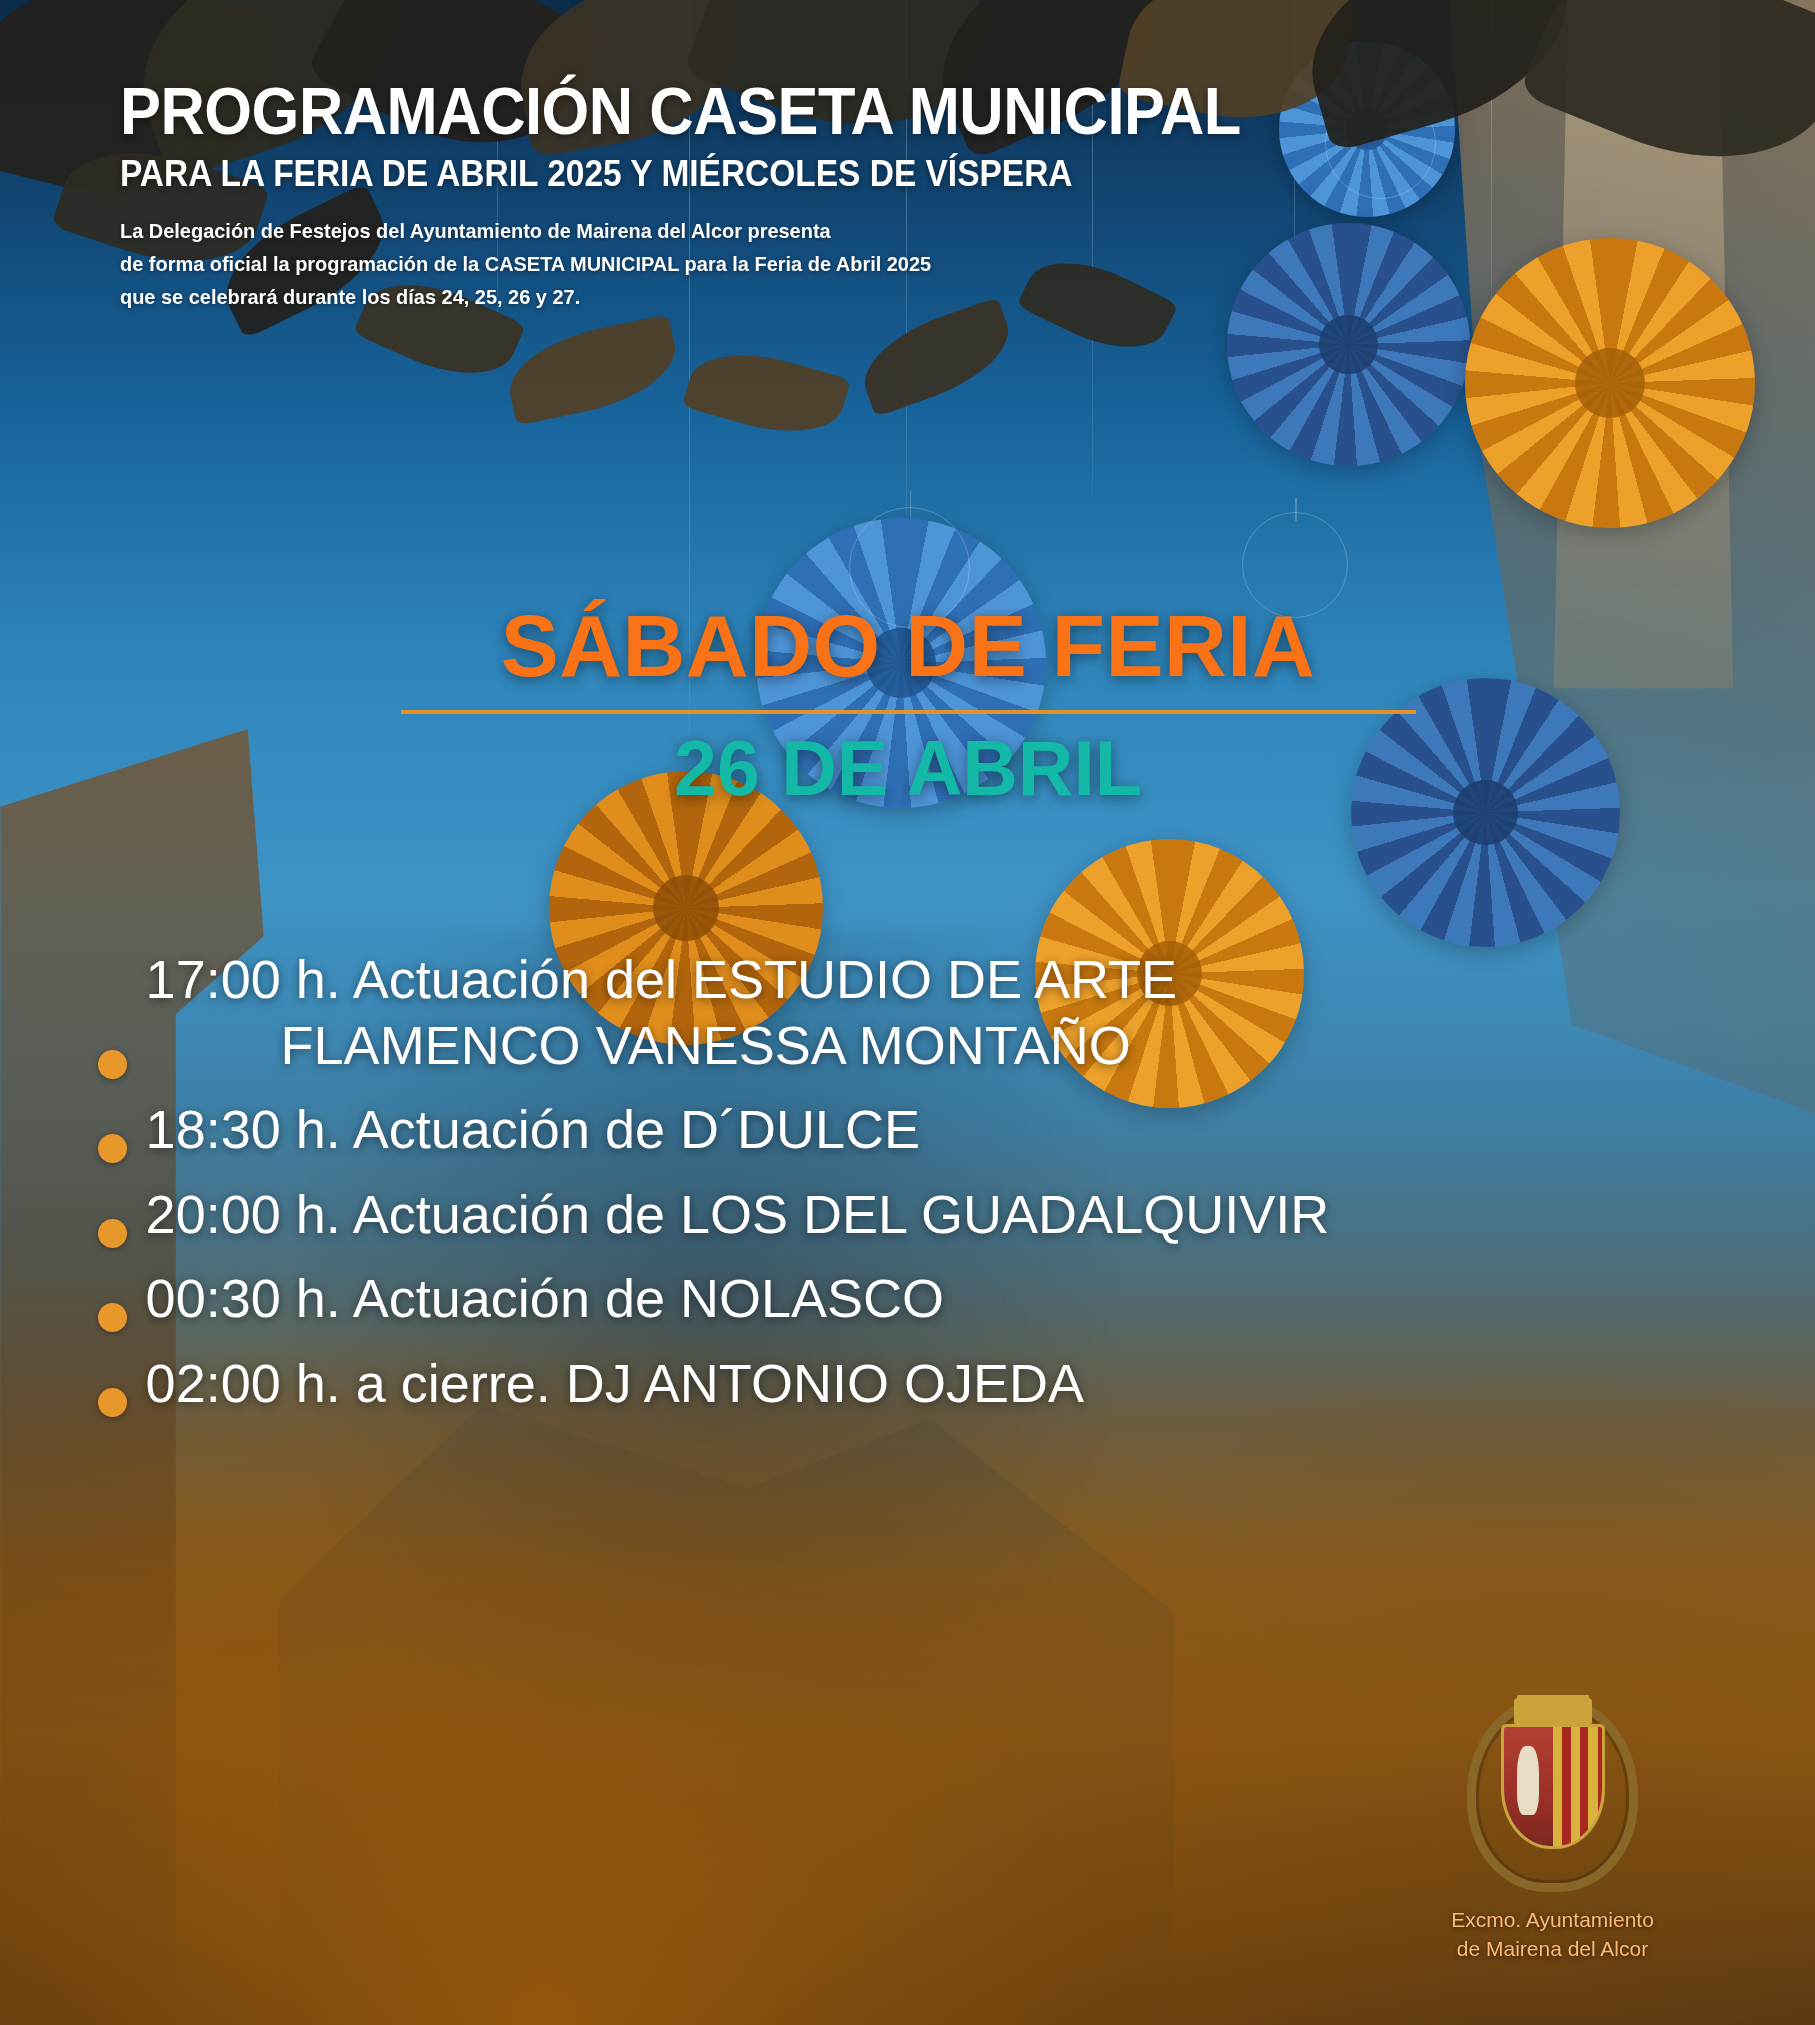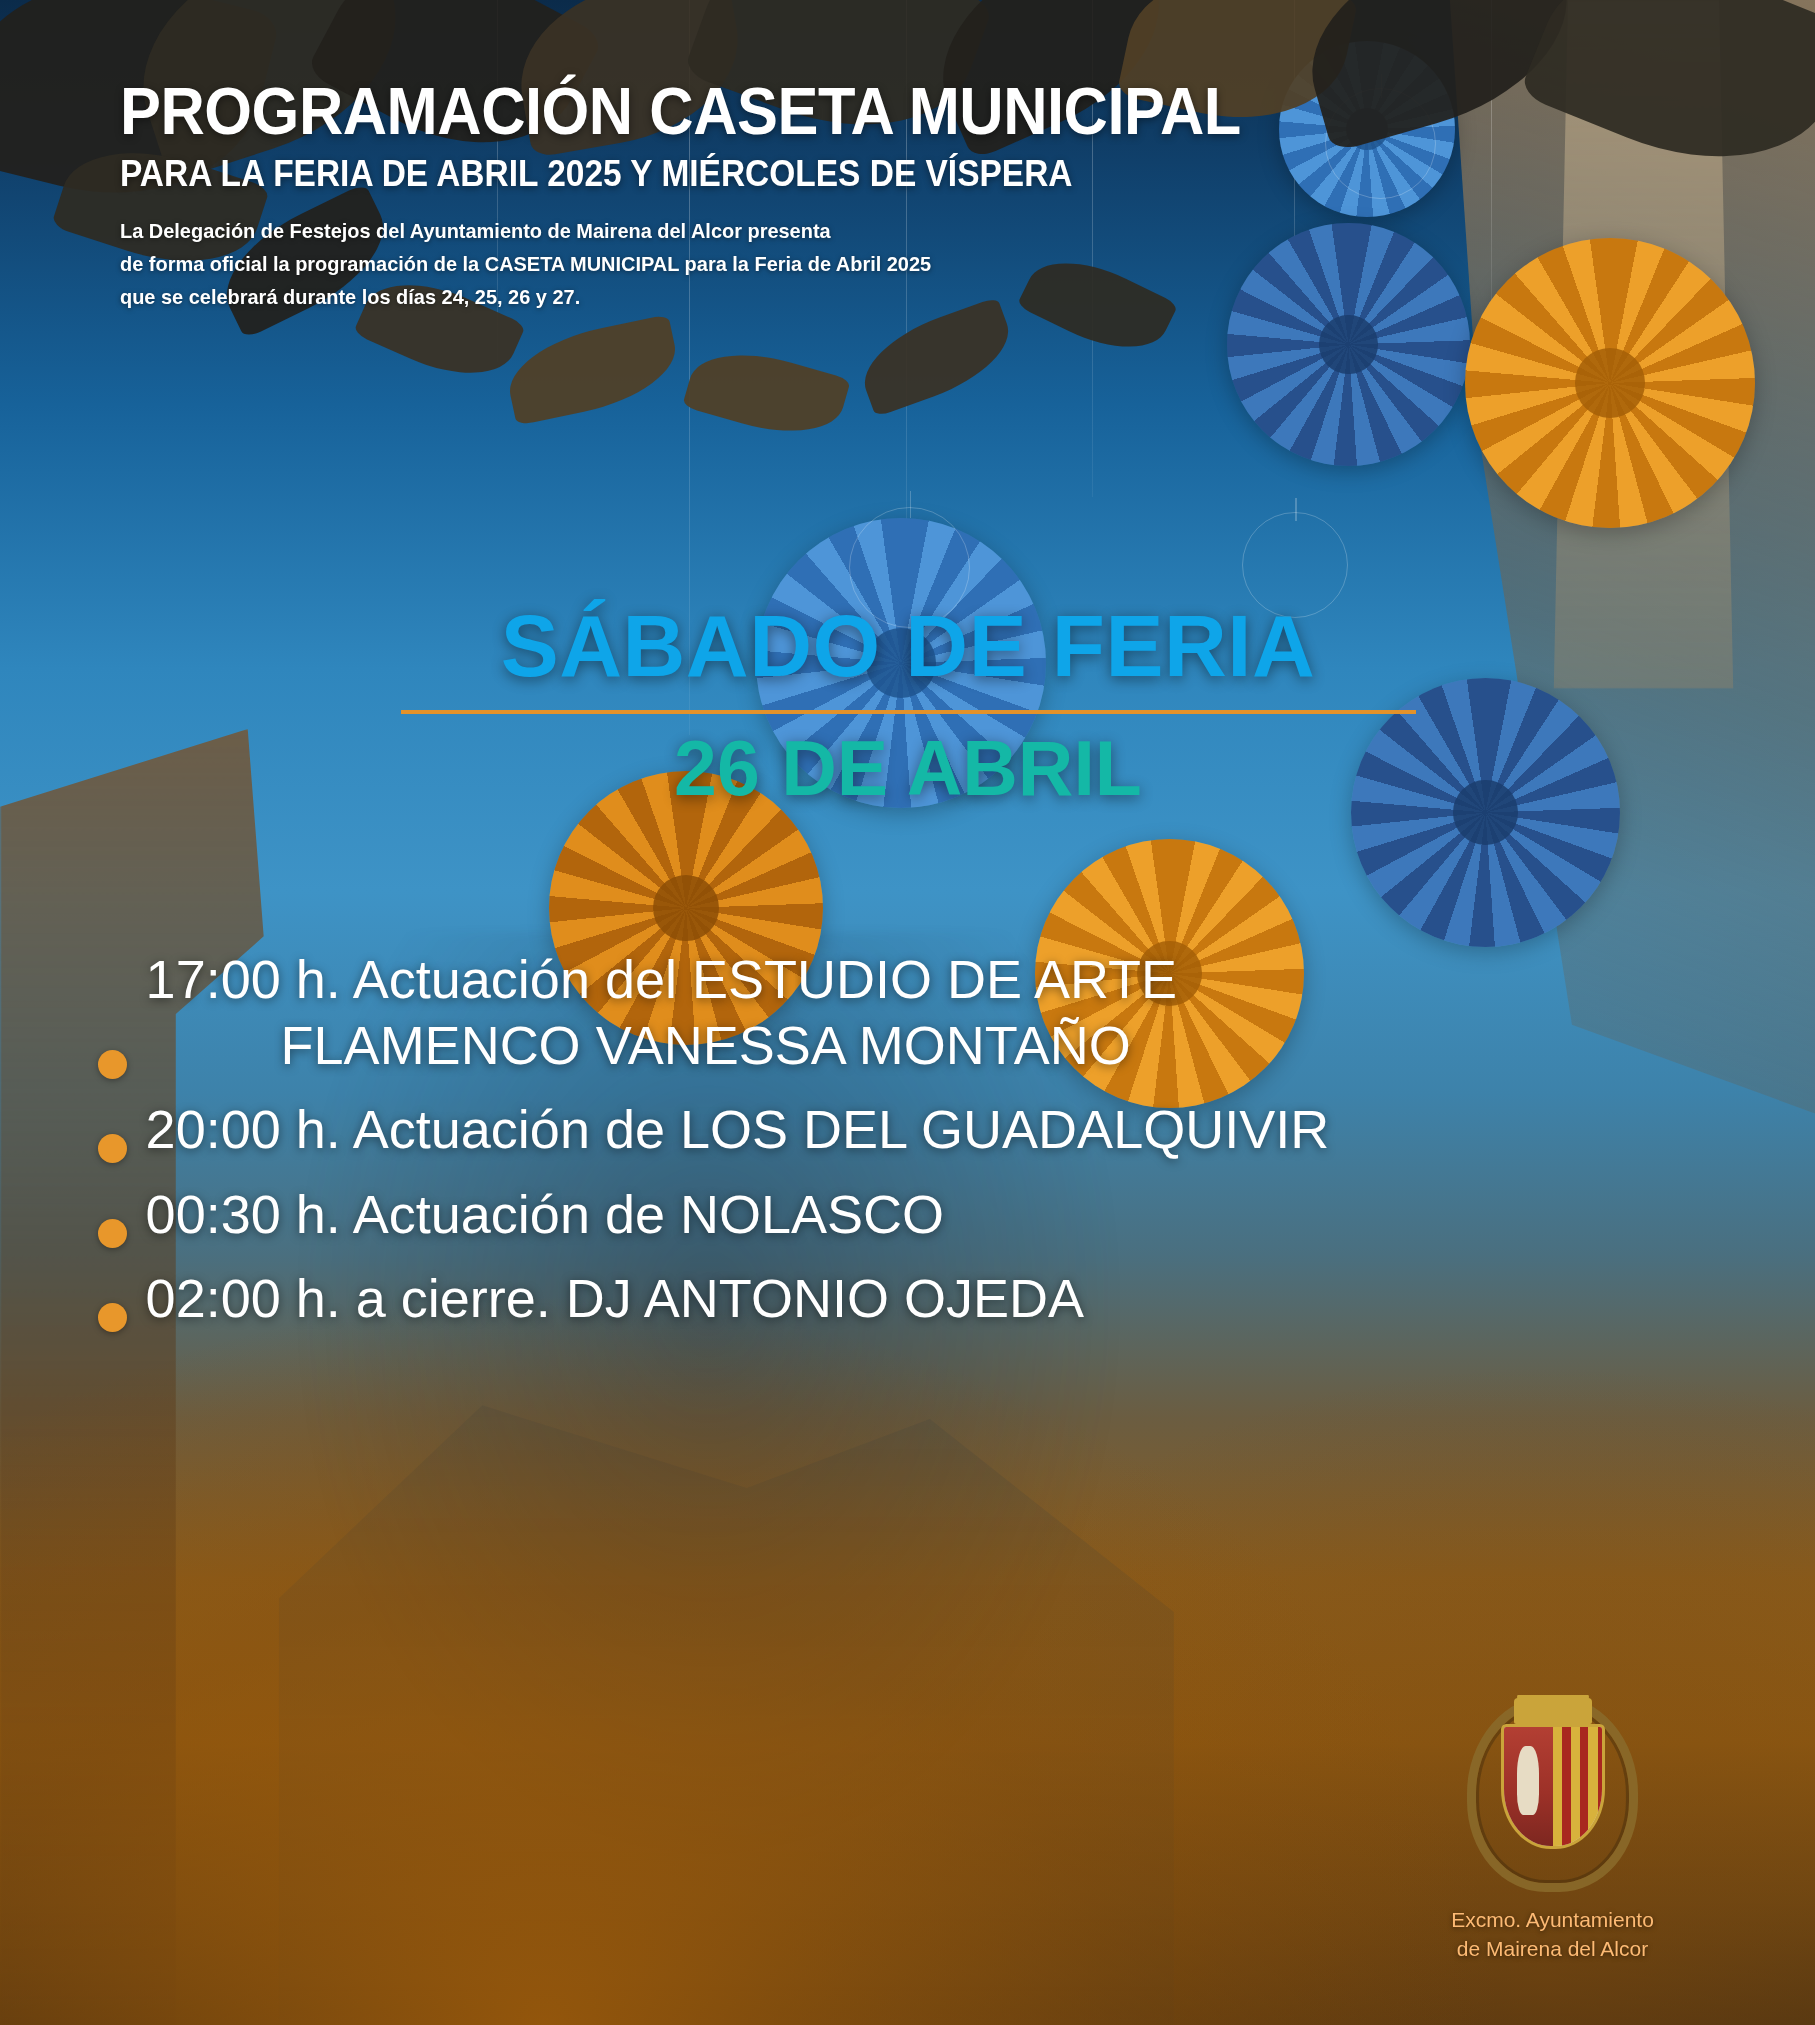--- a/index.html
+++ b/index.html
@@ -210,21 +210,21 @@
   .day-block {
     position: absolute;
     left: 0;
     right: 0;
     top: 600px;
     text-align: center;
   }
   .day-name {
     font-weight: bold;
     font-size: 87px;
-    color: #0ea5e9;
+    color: #f97316;
     letter-spacing: 0.5px;
     text-shadow: 0 3.1px 13.5px rgba(0,0,0,0.45);
     line-height: 1.05;
   }
   .day-rule {
     width: 1015px;
     height: 3.6px;
     background: #e3922a;
     margin: 18.6px auto 14.5px auto;
     border: 0;
@@ -414,20 +414,26 @@
     <div class="schedule">
 
       <div class="sched-item">
         <span class="bullet"></span>
         <div class="sched-text">
           <span>17:00 h. Actuación del ESTUDIO DE ARTE</span>
           <span class="l2">FLAMENCO VANESSA MONTAÑO</span>
         </div>
       </div>
 
+      <div class="sched-item">
+        <span class="bullet"></span>
+        <div class="sched-text">
+          <span>18:30 h. Actuación de D´DULCE</span>
+        </div>
+      </div>
 
       <div class="sched-item">
         <span class="bullet"></span>
         <div class="sched-text">
           <span>20:00 h. Actuación de LOS DEL GUADALQUIVIR</span>
         </div>
       </div>
 
       <div class="sched-item">
         <span class="bullet"></span>

